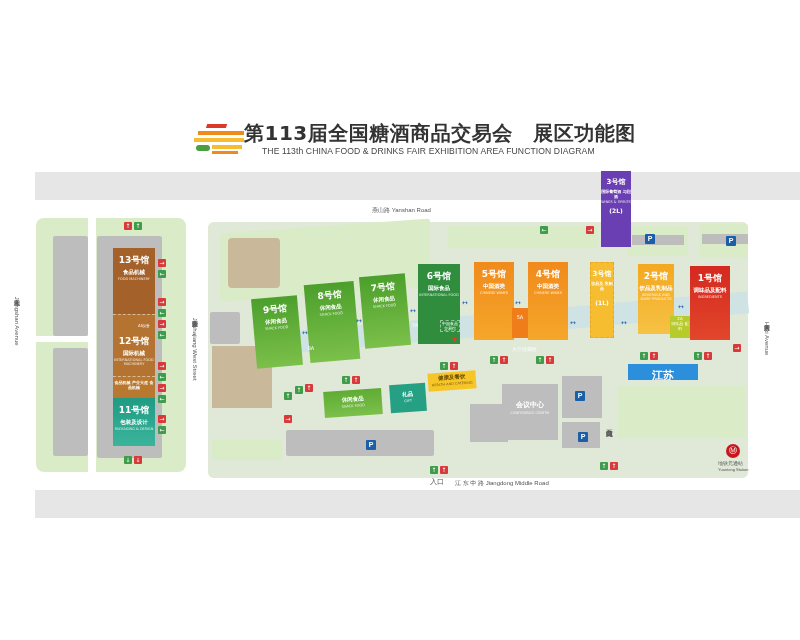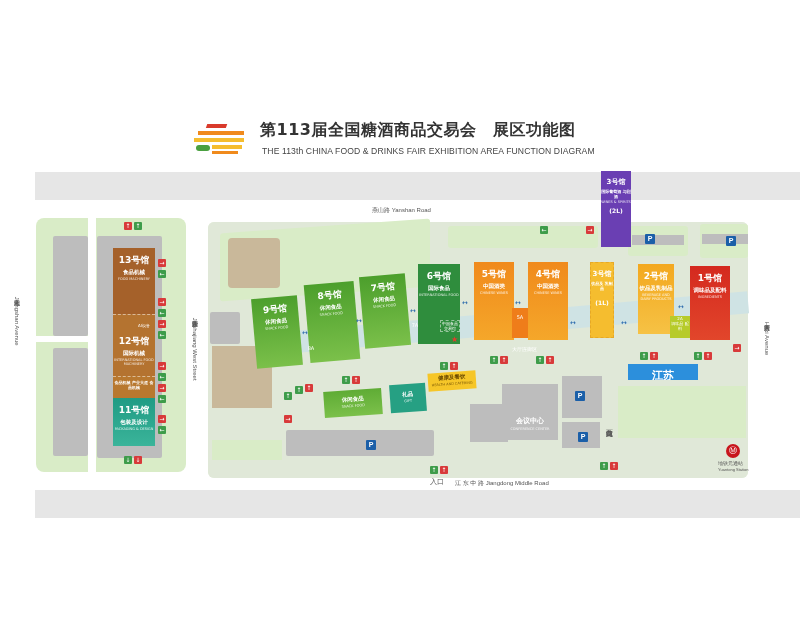--- a/index.html
+++ b/index.html
@@ -2,21 +2,21 @@
 <html><head>
 <meta charset="utf-8">
 <style>
   * { box-sizing: border-box; margin: 0; padding: 0; }
   html, body { width: 800px; height: 640px; background: #ffffff; overflow: hidden; }
   body { position: relative; font-family: "DejaVu Sans", sans-serif; }
   .abs { position: absolute; }
 
   
   .logo { left: 190px; top: 122px; width: 60px; height: 34px; }
-  .title-cn { left: 260px; top: 120px; font-size: 16px; font-weight: bold; color: #333; letter-spacing: 0.5px; white-space: nowrap; }
+  .title-cn { left: 244px; top: 120px; font-size: 20px; font-weight: bold; color: #333; letter-spacing: 0.5px; white-space: nowrap; }
   .title-en { left: 262px; top: 146px; font-size: 8.6px; color: #444; letter-spacing: 0.1px; white-space: nowrap; font-family: "Liberation Sans", sans-serif; }
 
   
   .road { background: #e6e6e6; }
   .green { background: #d9ecc7; }
   .grey { background: #bdbdbd; }
   .brown { background: #c9b89a; }
   .lightblue { background: #cfe3e4; }
   .white { background: #ffffff; }
 
@@ -209,21 +209,21 @@
 <div class="abs hall" style="left:428px;top:372px;width:48px;height:18px;background:#f6c628;color:#6b4a00;transform:rotate(-4deg);">
   <span class="cn" style="margin-top:2px;color:#6b4a00;">健康及餐饮</span>
   <span class="en" style="color:#6b4a00;">HEALTH AND CATERING</span>
 </div>
 
 <div class="abs grey" style="left:286px;top:430px;width:148px;height:26px;border-radius:2px;"></div>
 <div class="abs pk" style="left:366px;top:440px;">P</div>
 
 <div class="abs grey" style="left:470px;top:404px;width:38px;height:38px;"></div>
 <div class="abs hall" style="left:502px;top:384px;width:56px;height:56px;background:#bdbdbd;">
-  <span class="cn" style="margin-top:32px;font-size:7px;">会议中心</span>
+  <span class="cn" style="margin-top:16px;font-size:7px;">会议中心</span>
   <span class="en">CONFERENCE CENTER</span>
 </div>
 <div class="abs grey" style="left:562px;top:376px;width:40px;height:42px;"></div>
 <div class="abs pk" style="left:575px;top:391px;">P</div>
 <div class="abs grey" style="left:562px;top:422px;width:38px;height:26px;"></div>
 <div class="abs pk" style="left:578px;top:432px;">P</div>
 <div class="abs vtext" style="left:604px;top:424px;font-size:7px;">白龙江西街</div>
 <div class="abs green" style="left:618px;top:386px;width:128px;height:52px;"></div>
 
 <div class="abs ex in" style="left:430px;top:466px;">↑</div>

